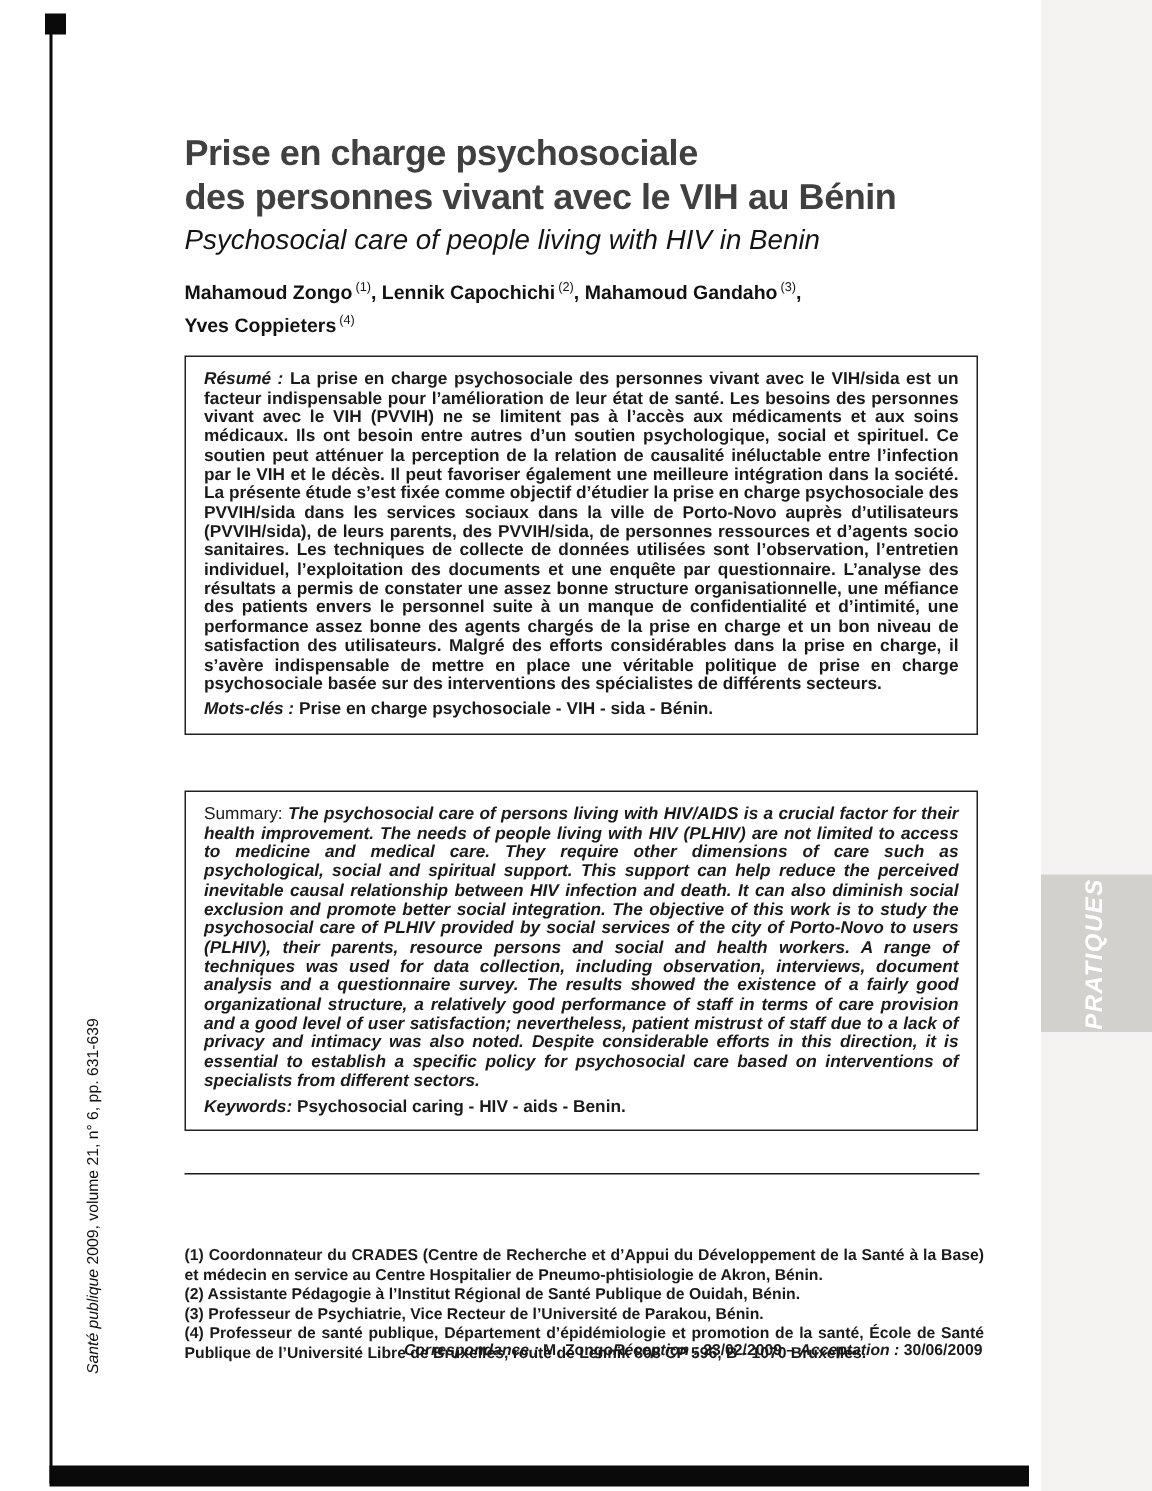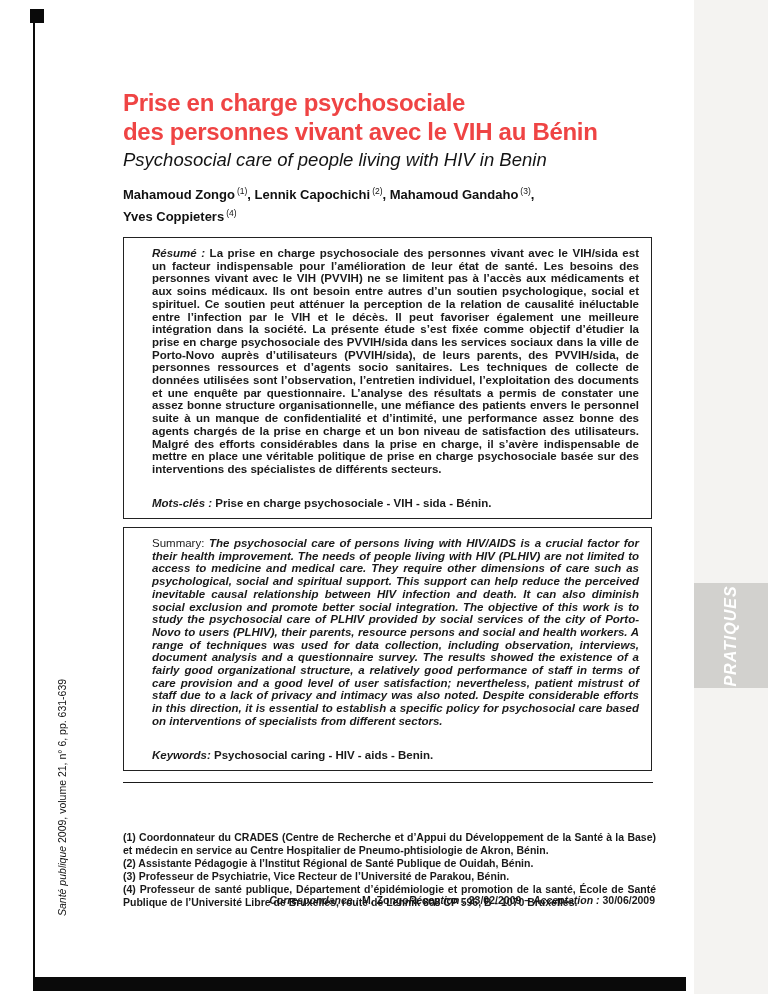--- a/index.html
+++ b/index.html
@@ -23,33 +23,33 @@
 
   
   .citation{
     position:absolute;left:56px;top:916px;width:282px;height:14px;
     transform:rotate(-90deg);transform-origin:0 0;
     font-size:10.5px;color:#111;white-space:nowrap;font-weight:500;}
   .citation .jname{font-style:italic;}
 
   
   .title{position:absolute;left:123px;top:88px;width:560px;
-    font-weight:bold;font-size:24px;line-height:29px;letter-spacing:-0.3px;color:#ef4444;}
+    font-weight:bold;font-size:24px;line-height:29px;letter-spacing:-0.3px;color:#404040;}
   .subtitle{position:absolute;left:123px;top:149px;width:560px;
     font-style:italic;font-size:18.5px;color:#141414;}
   .authors{position:absolute;left:123px;top:182px;width:560px;
     font-weight:bold;font-size:13px;line-height:19px;color:#111;}
   .authors sup{font-size:8.5px;font-weight:400;margin-left:2px;}
 
   
   .abox{position:absolute;left:123px;width:529px;border:1px solid #222;
-    padding:9px 12px 9px 28px;box-sizing:border-box;background:#fff;}
+    padding:9px 12px 9px 12px;box-sizing:border-box;background:#fff;}
   .abox p{margin:0;text-align:justify;font-size:11.5px;line-height:12.7px;
     font-weight:600;color:#1a1a1a;}
-  .abox .kw{margin-top:21px;text-align:left;}
+  .abox .kw{margin-top:4px;text-align:left;}
   .box-resume{top:237px;}
   .box-summary{top:527px;}
   .box-summary .body-text{font-style:italic;}
   .lbl-bi{font-style:italic;font-weight:bold;}
   .lbl-b{font-weight:normal;margin-top:32px;}
   .kw-label-i{font-style:italic;font-weight:bold;}
 
   
   .foot-rule{position:absolute;left:123px;top:782px;width:530px;height:1px;background:#1a1a1a;}
   .footnotes{position:absolute;left:123px;top:788px;width:533px;

